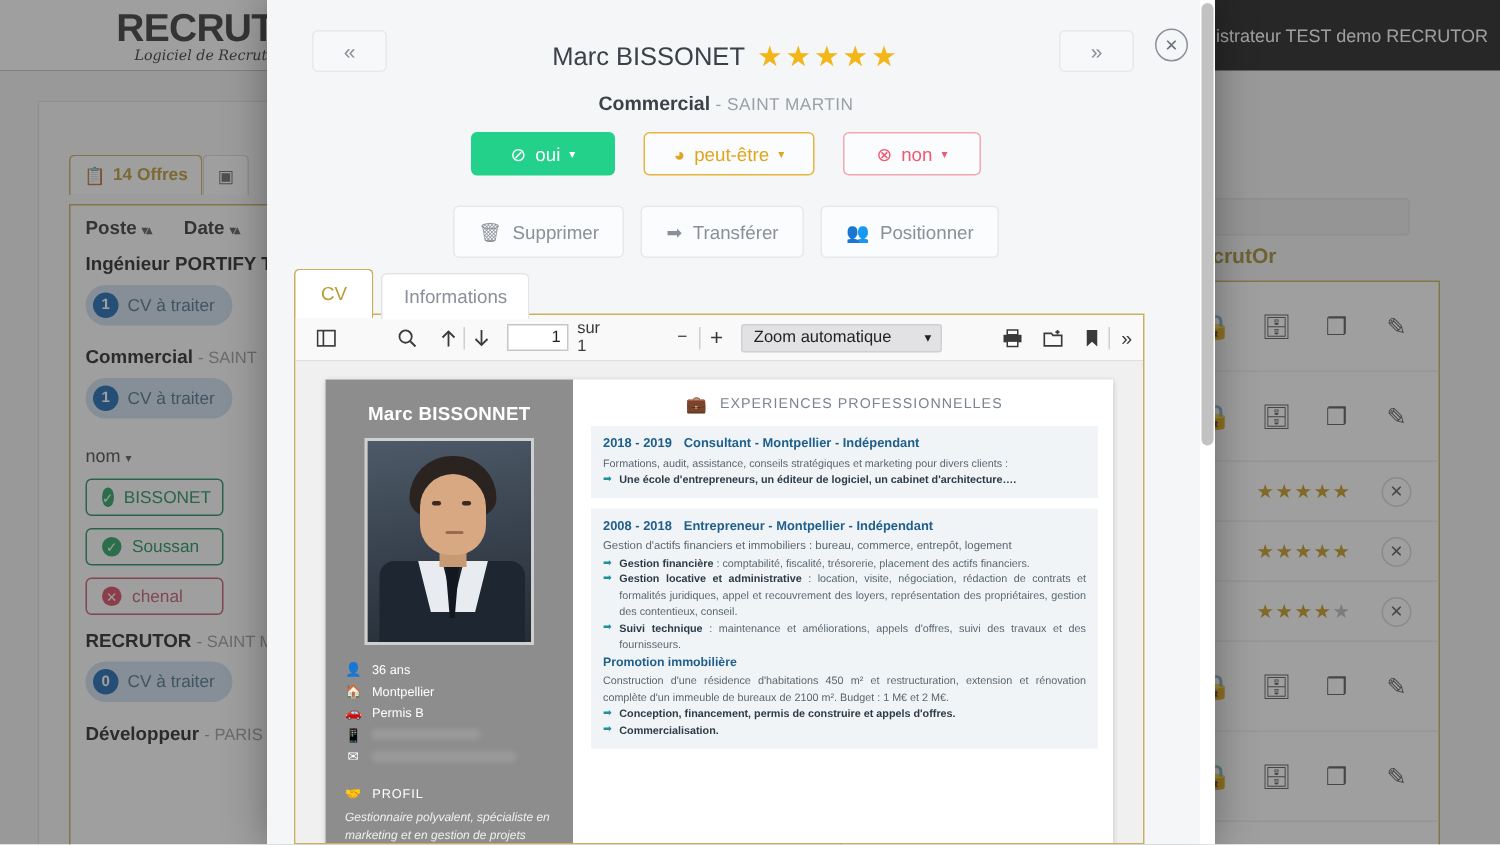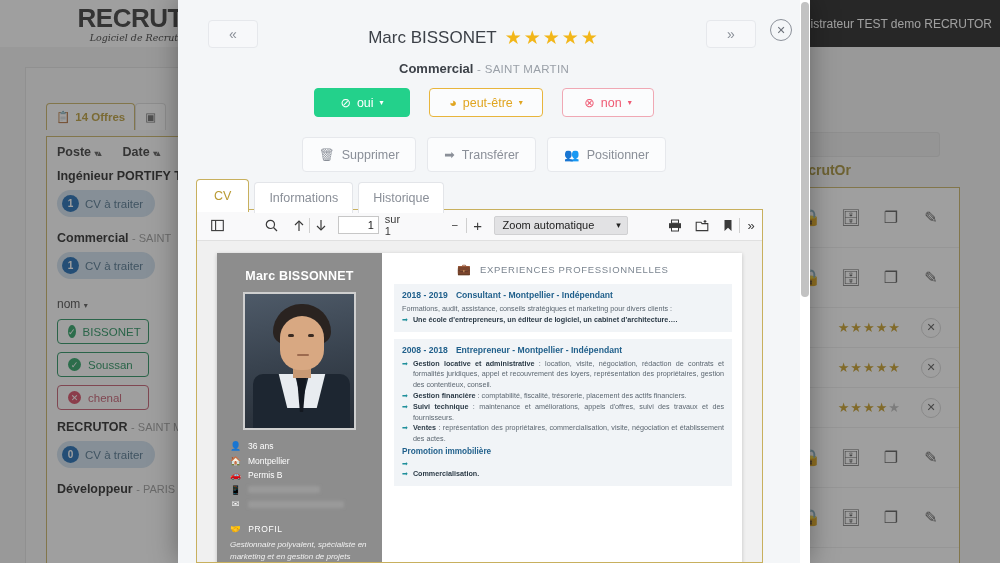--- a/index.html
+++ b/index.html
@@ -403,21 +403,20 @@
     </div>
     <div class="abtn">
       <span>👥</span>
       <span>Positionner</span>
     </div>
   </div>
 
   <div id="tabs-row">
     <div class="ptab active">CV</div>
     <div class="ptab">Informations</div>
-    <div class="ptab">Historique</div>
   </div>
 
   <div id="pdf-panel">
 
     <div id="pdf-toolbar">
       <span class="tb-ico" style="margin-left:10px;">
         <svg width="13" height="13" viewBox="0 0 13 13">
             <rect x="0.7" y="1.4" width="11.6" height="10.2" fill="none" stroke="#3a3a3a" stroke-width="1.1"></rect>
             <line x1="4.6" y1="1.4" x2="4.6" y2="11.6" stroke="#3a3a3a" stroke-width="1.1"></line>
           </svg>
@@ -537,40 +536,41 @@
             <div class="exp-b">
               <span class="ar">➡</span>
               <b>Une école d'entrepreneurs, un éditeur de logiciel, un cabinet d'architecture….</b>
             </div>
           </div>
 
           <div class="exp-card">
             <div class="exp-title">
               <span class="yr">2008 - 2018</span><span>Entrepreneur - Montpellier - Indépendant</span>
             </div>
+            <div class="exp-sub">
+              <span>Gestion d'actifs financiers et immobiliers</span><span> : bureau, commerce, entrepôt, logement</span>
+            </div>
+            <div class="exp-b">
+              <span class="ar">➡</span>
+              <span><b>Gestion financière</b><span> : comptabilité, fiscalité, trésorerie, placement des actifs financiers.</span></span>
+            </div>
             <div class="exp-b">
               <span class="ar">➡</span>
               <span><b>Gestion locative et administrative</b><span> : location, visite, négociation, rédaction de contrats et formalités juridiques, appel et recouvrement des loyers, représentation des propriétaires, gestion des contentieux, conseil.</span></span>
             </div>
             <div class="exp-b">
               <span class="ar">➡</span>
-              <span><b>Gestion financière</b><span> : comptabilité, fiscalité, trésorerie, placement des actifs financiers.</span></span>
-            </div>
+              <span><b>Suivi technique</b><span> : maintenance et améliorations, appels d'offres, suivi des travaux et des fournisseurs.</span></span>
+            </div>
+
+            <div class="exp-sub2">Promotion immobilière</div>
+            <div class="exp-p">Construction d'une résidence d'habitations 450 m² et restructuration, extension et rénovation complète d'un immeuble de bureaux de 2100 m². Budget : 1 M€ et 2 M€.</div>
             <div class="exp-b">
               <span class="ar">➡</span>
-              <span><b>Suivi technique</b><span> : maintenance et améliorations, appels d'offres, suivi des travaux et des fournisseurs.</span></span>
-            </div>
-            <div class="exp-b">
-              <span class="ar">➡</span>
-              <span><b>Ventes</b><span> : représentation des propriétaires, commercialisation, visite, négociation et établissement des actes.</span></span>
-            </div>
-
-            <div class="exp-sub2">Promotion immobilière</div>
-            <div class="exp-b">
-              <span class="ar">➡</span>
+              <b>Conception, financement, permis de construire et appels d'offres.</b>
             </div>
             <div class="exp-b">
               <span class="ar">➡</span>
               <b>Commercialisation.</b>
             </div>
           </div>
         </div>
       </div>
     </div>
     <div id="pdf-scroll"></div>

